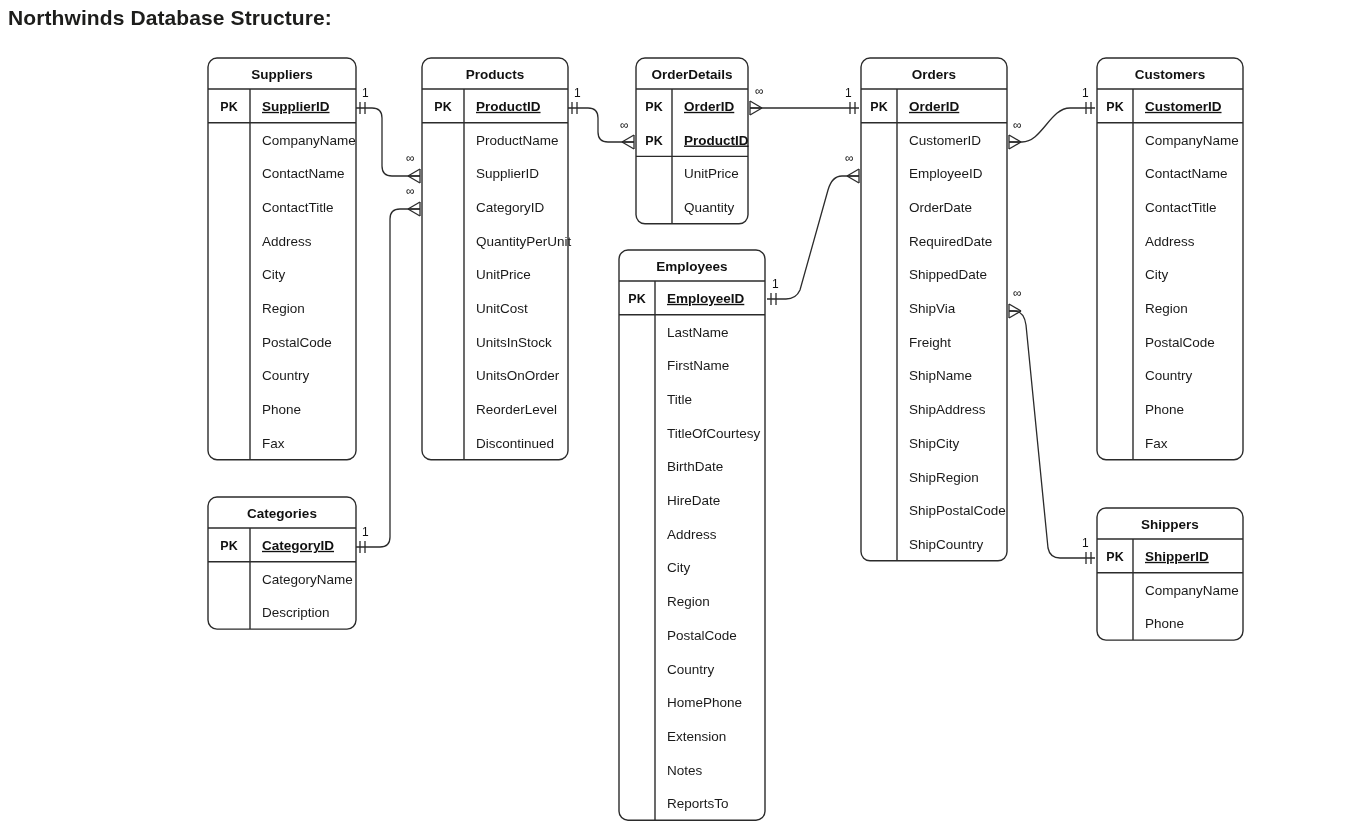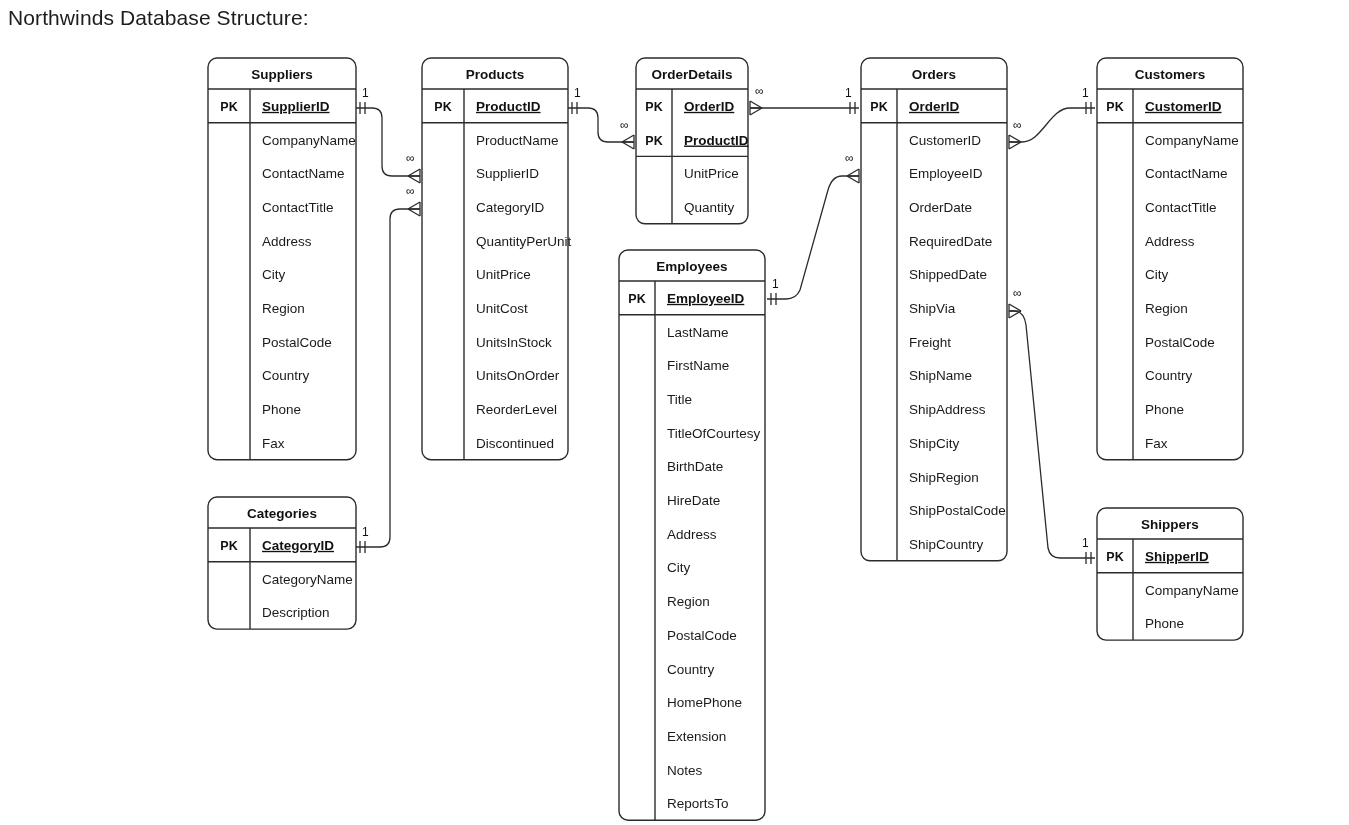--- a/index.html
+++ b/index.html
@@ -17,21 +17,21 @@
   #page {
     position: relative;
     width: 1349px;
     height: 825px;
   }
   #diagram-title {
     position: absolute;
     left: 8px;
     top: 6px;
     font-size: 21px;
-    font-weight: 400;
+    font-weight: 700;
     color: #1d1d1b;
     letter-spacing: 0.1px;
     white-space: nowrap;
   }
   svg#erd {
     position: absolute;
     left: 0;
     top: 0;
   }
   .tbl-box {

